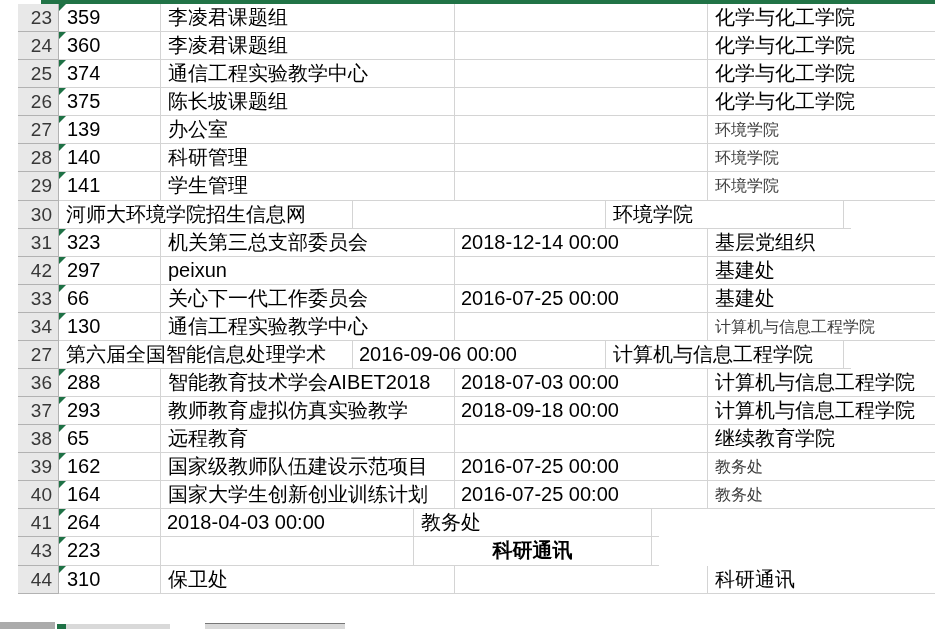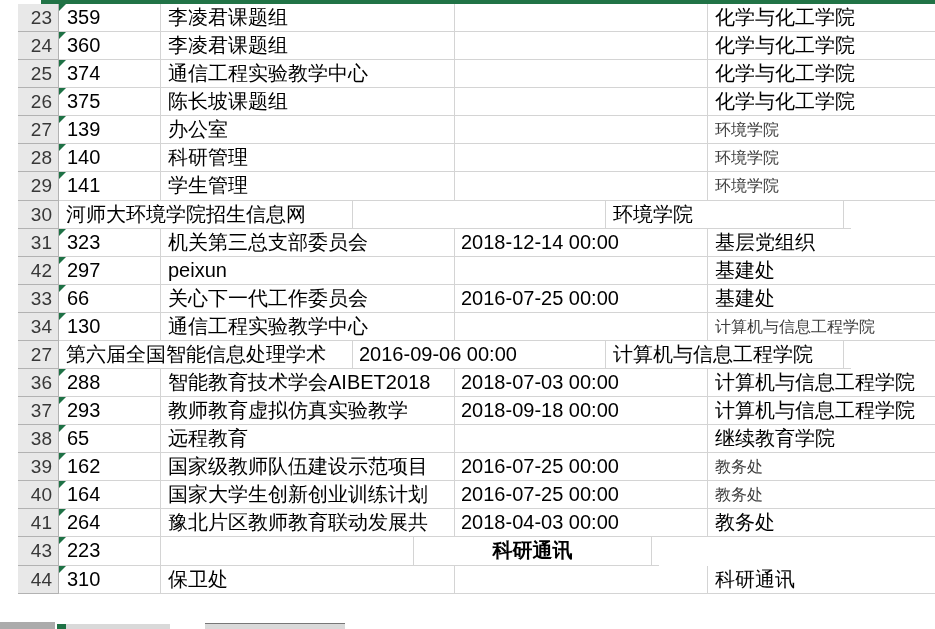--- a/index.html
+++ b/index.html
@@ -244,21 +244,20 @@
     <div class="cell col-d">2016-07-25 00:00</div>
     <div class="cell col-e dept-small">教务处</div>
     <div class="cell col-f"></div>
   </div>
 
   <div class="row">
     <div class="rowhead">41</div>
     <div class="cell col-b">
       <i class="tri"></i><span>264</span>
     </div>
-    <div class="cell col-c">豫北片区教师教育联动发展共</div>
     <div class="cell col-d">2018-04-03 00:00</div>
     <div class="cell col-e">教务处</div>
     <div class="cell col-f"></div>
   </div>
 
 
   <div class="row">
     <div class="rowhead">43</div>
     <div class="cell col-b">
       <i class="tri"></i><span>223</span>

